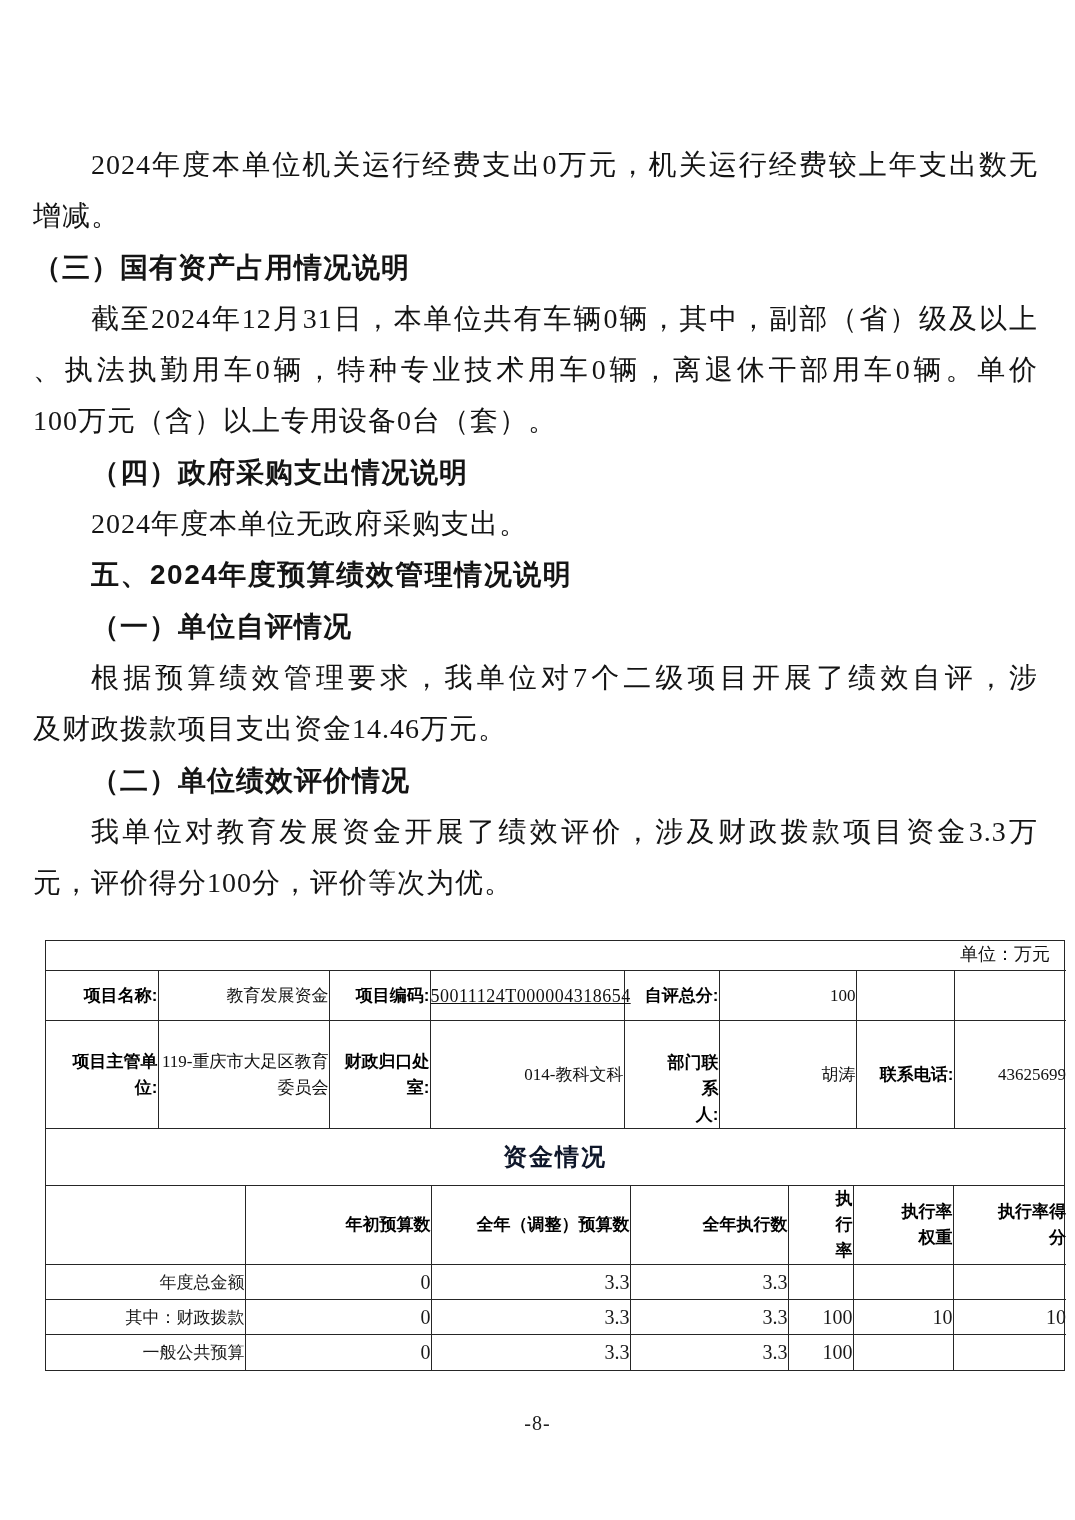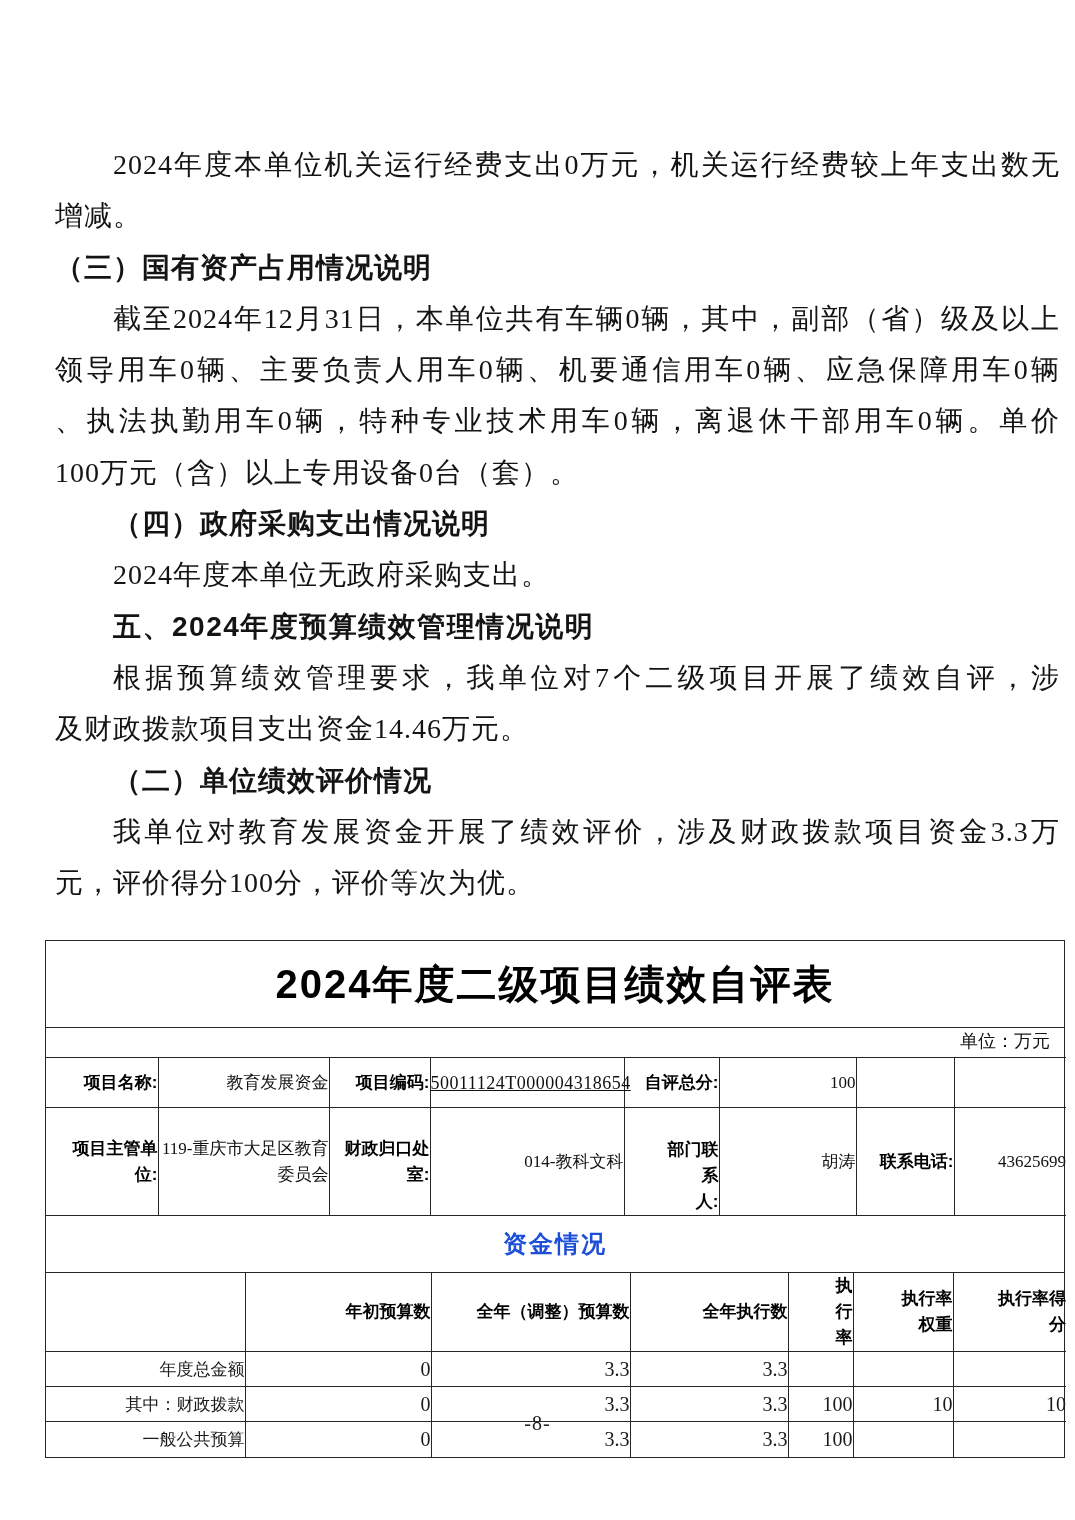--- a/index.html
+++ b/index.html
@@ -4,21 +4,21 @@
 <style>
   html,body{margin:0;padding:0;}
   body{
     width:1075px;height:1520px;background:#ffffff;position:relative;
     font-family:"Liberation Serif","DejaVu Serif",serif;color:#1a1a1a;
     overflow:hidden;
   }
   .sheet{position:absolute;inset:0;background:#fff;}
 
   
-  .text-block{position:absolute;left:55px;top:139px;width:1005px;}
+  .text-block{position:absolute;left:33px;top:139px;width:1005px;}
   .line{
     height:51.3px;line-height:51.3px;font-size:28px;letter-spacing:1px;
     white-space:nowrap;overflow:visible;color:#141414;
   }
   .line.just{white-space:normal;text-align:justify;text-align-last:justify;}
   .line.indent{padding-left:58px;}
   .line.b-serif{font-weight:bold;font-family:"Liberation Serif","DejaVu Serif",serif;}
   .line.b-sans{font-weight:bold;font-family:"Liberation Sans","DejaVu Sans",sans-serif;letter-spacing:1.5px;}
 
   
@@ -80,36 +80,35 @@
 </head>
 <body>
 
 <div class="sheet">
 
   <div class="text-block">
       <div class="line indent just">2024年度本单位机关运行经费支出0万元，机关运行经费较上年支出数无</div>
       <div class="line">增减。</div>
       <div class="line b-serif">（三）国有资产占用情况说明</div>
       <div class="line indent just">截至2024年12月31日，本单位共有车辆0辆，其中，副部（省）级及以上</div>
-      <div class="line just">领导用车0辆、主要负责人用车0辆、机要通信用车0辆、应急保障用车0辆</div>
       <div class="line just">、执法执勤用车0辆，特种专业技术用车0辆，离退休干部用车0辆。单价</div>
       <div class="line">100万元（含）以上专用设备0台（套）。</div>
       <div class="line b-serif indent">（四）政府采购支出情况说明</div>
       <div class="line indent">2024年度本单位无政府采购支出。</div>
       <div class="line b-sans indent">五、2024年度预算绩效管理情况说明</div>
+      <div class="line b-serif indent">（一）单位自评情况</div>
       <div class="line indent just">根据预算绩效管理要求，我单位对7个二级项目开展了绩效自评，涉</div>
       <div class="line">及财政拨款项目支出资金14.46万元。</div>
       <div class="line b-serif indent">（二）单位绩效评价情况</div>
       <div class="line indent just">我单位对教育发展资金开展了绩效评价，涉及财政拨款项目资金3.3万</div>
       <div class="line">元，评价得分100分，评价等次为优。</div>
     </div>
 
   <div class="bigtable">
 
-    <div class="t-title">2024年度二级项目绩效自评表</div>
 
     <div class="t-unit">单位：万元</div>
 
     <table class="grid info">
       <colgroup>
         <col style="width:112px">
           <col style="width:171px">
           <col style="width:101px">
           <col style="width:194px">
         <col style="width:95px">
@@ -141,21 +140,21 @@
 系
 人:</div>
         </td>
         <td class="val">胡涛</td>
         <td class="lbl">联系电话:</td>
         <td class="val">43625699</td>
       </tr>
     </tbody>
       </table>
 
-    <div class="t-band" style="color: #1d4ed8;">资金情况</div>
+    <div class="t-band" style="color: #0f172a;">资金情况</div>
 
     <table class="grid funds">
       <colgroup>
         <col style="width:199px">
           <col style="width:186px">
           <col style="width:199px">
           <col style="width:158px">
         <col style="width:65px">
           <col style="width:100px">
           <col style="width:113px">

